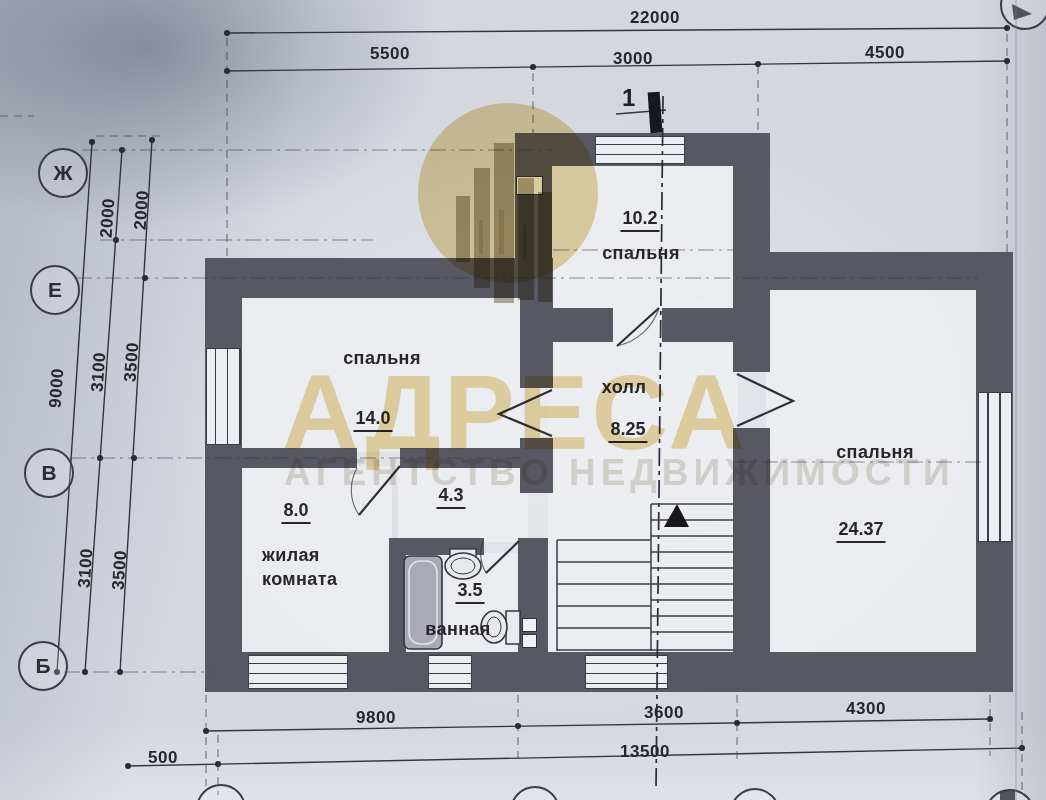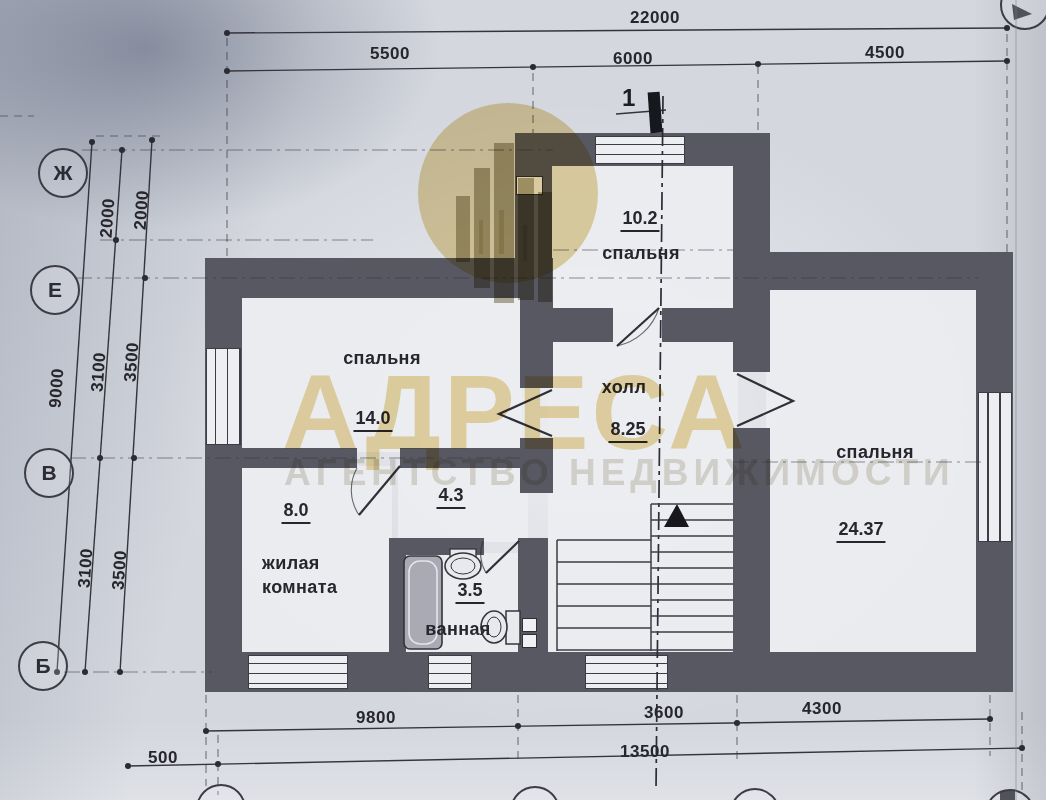--- a/index.html
+++ b/index.html
@@ -24,21 +24,21 @@
   .win-h{background:repeating-linear-gradient(to bottom,#eceef1 0 7px,#3c3c46 7px 8.5px,#eceef1 8.5px 10px) #eceef1;}
   .win-v{background:repeating-linear-gradient(to right,#eceef1 0 8px,#3c3c46 8px 9.5px,#eceef1 9.5px 12px) #eceef1;}
   .vent{position:absolute;background:#eef0f3;border:1px solid #2e2e38;box-sizing:border-box;}
   svg.linework{position:absolute;left:0;top:0;pointer-events:none;}
   .lbl{position:absolute;color:var(--ink,#26262c);white-space:nowrap;}
   .dim{font-size:17px;font-weight:600;transform:translate(-50%,0);letter-spacing:.5px;}
   .dimr{font-size:17px;font-weight:600;transform:translate(-50%,-50%) rotate(-86deg);letter-spacing:.5px;}
   .room-name{font-size:18px;font-weight:600;transform:translate(-50%,-50%);letter-spacing:.4px;}
   .room-area{font-size:18px;font-weight:700;transform:translate(-50%,-50%);
     border-bottom:2px solid var(--ink,#26262c);padding:0 2px 1px 2px;}
-  .room-name.wrap{white-space:normal;transform:none;line-height:1.35;margin-top:8px;}
+  .room-name.wrap{white-space:normal;transform:none;line-height:1.35;}
   .title{font-size:23px;font-weight:700;letter-spacing:1px;color:#34343e;}
   .bubble{position:absolute;width:46px;height:46px;border:2px solid #3c3c46;border-radius:50%;
     background:rgba(244,245,248,.2);display:flex;align-items:center;justify-content:center;
     font-size:21px;font-weight:700;color:#2c2c34;}
   .sec-num{font-size:24px;font-weight:700;color:#1d1d24;}
   .wm{position:absolute;mix-blend-mode:multiply;pointer-events:none;}
   .wm-circle{left:418px;top:103px;width:180px;height:180px;border-radius:50%;background:#e7d5a0;opacity:.92;}
   .wm-bld{background:rgba(112,101,56,.5);}
   .wm-slit{background:rgba(228,222,196,.85);}
   .wm-brand{left:282px;top:352px;font-size:106px;font-weight:700;letter-spacing:3px;
@@ -231,34 +231,34 @@
   <div class="bubble" style="left:196px;top:784px"></div>
   <div class="bubble" style="left:510px;top:786px"></div>
   <div class="bubble" style="left:730px;top:788px"></div>
   <div class="bubble" style="left:985px;top:789px"></div>
   <div class="bubble" style="left:1000px;top:-20px"></div>
 
   <div class="lbl sec-num" style="left:622px;top:84px">1</div>
 
   <div class="lbl dim" style="left:655px;top:8px">22000</div>
   <div class="lbl dim" style="left:390px;top:44px">5500</div>
-  <div class="lbl dim" style="left:633px;top:49px">6000</div>
+  <div class="lbl dim" style="left:633px;top:49px">3000</div>
   <div class="lbl dim" style="left:885px;top:43px">4500</div>
 
   <div class="lbl dimr" style="left:57px;top:388px">9000</div>
   <div class="lbl dimr" style="left:108px;top:218px">2000</div>
   <div class="lbl dimr" style="left:99px;top:372px">3100</div>
   <div class="lbl dimr" style="left:86px;top:568px">3100</div>
   <div class="lbl dimr" style="left:142px;top:210px">2000</div>
   <div class="lbl dimr" style="left:132px;top:362px">3500</div>
   <div class="lbl dimr" style="left:120px;top:570px">3500</div>
 
   <div class="lbl dim" style="left:376px;top:708px">9800</div>
   <div class="lbl dim" style="left:664px;top:703px">3600</div>
-  <div class="lbl dim" style="left:822px;top:699px">4300</div>
+  <div class="lbl dim" style="left:866px;top:699px">4300</div>
   <div class="lbl dim" style="left:645px;top:742px">13500</div>
   <div class="lbl dim" style="left:163px;top:748px">500</div>
 
   <div class="lbl room-area" style="left:640px;top:220px">10.2</div>
   <div class="lbl room-name" style="left:641px;top:253px">спальня</div>
 
   <div class="lbl room-name" style="left:382px;top:358px">спальня</div>
   <div class="lbl room-area" style="left:373px;top:420px">14.0</div>
 
   <div class="lbl room-name" style="left:624px;top:387px">холл</div>

